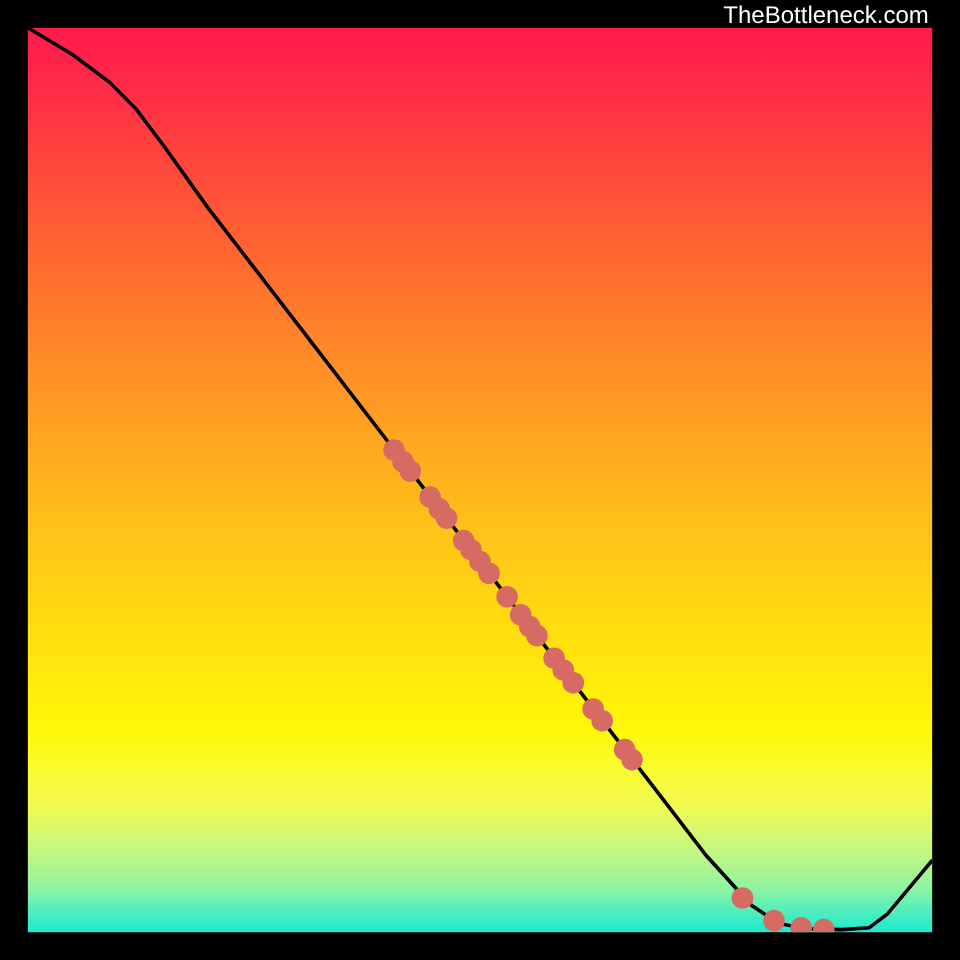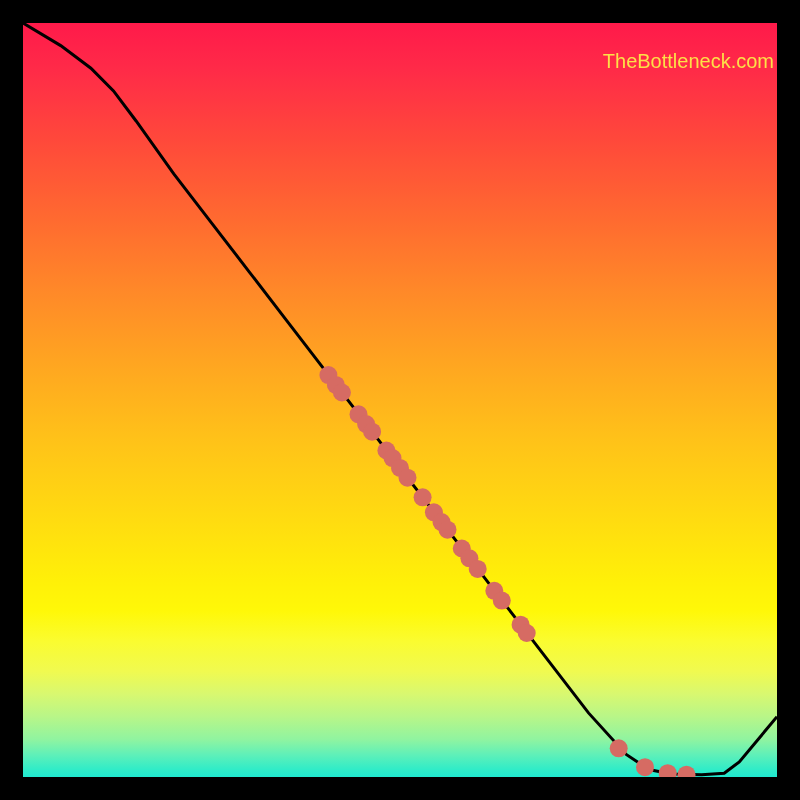--- a/index.html
+++ b/index.html
@@ -40,24 +40,23 @@
       #60f0b8 97%,
       #30ecc8 99%,
       #20e8d0 100%
     );
   }
   .attribution {
     position: absolute;
     top: 2px;
     right: 26px;
     font-size: 20px;
-    color: #fde047;
+    color: #ffffff;
     font-weight: 500;
     z-index: 10;
-    margin-top: 48px;
   }
   svg {
     position: absolute;
     inset: 0;
     z-index: 5;
   }
 </style>
 </head>
 <body>
 

